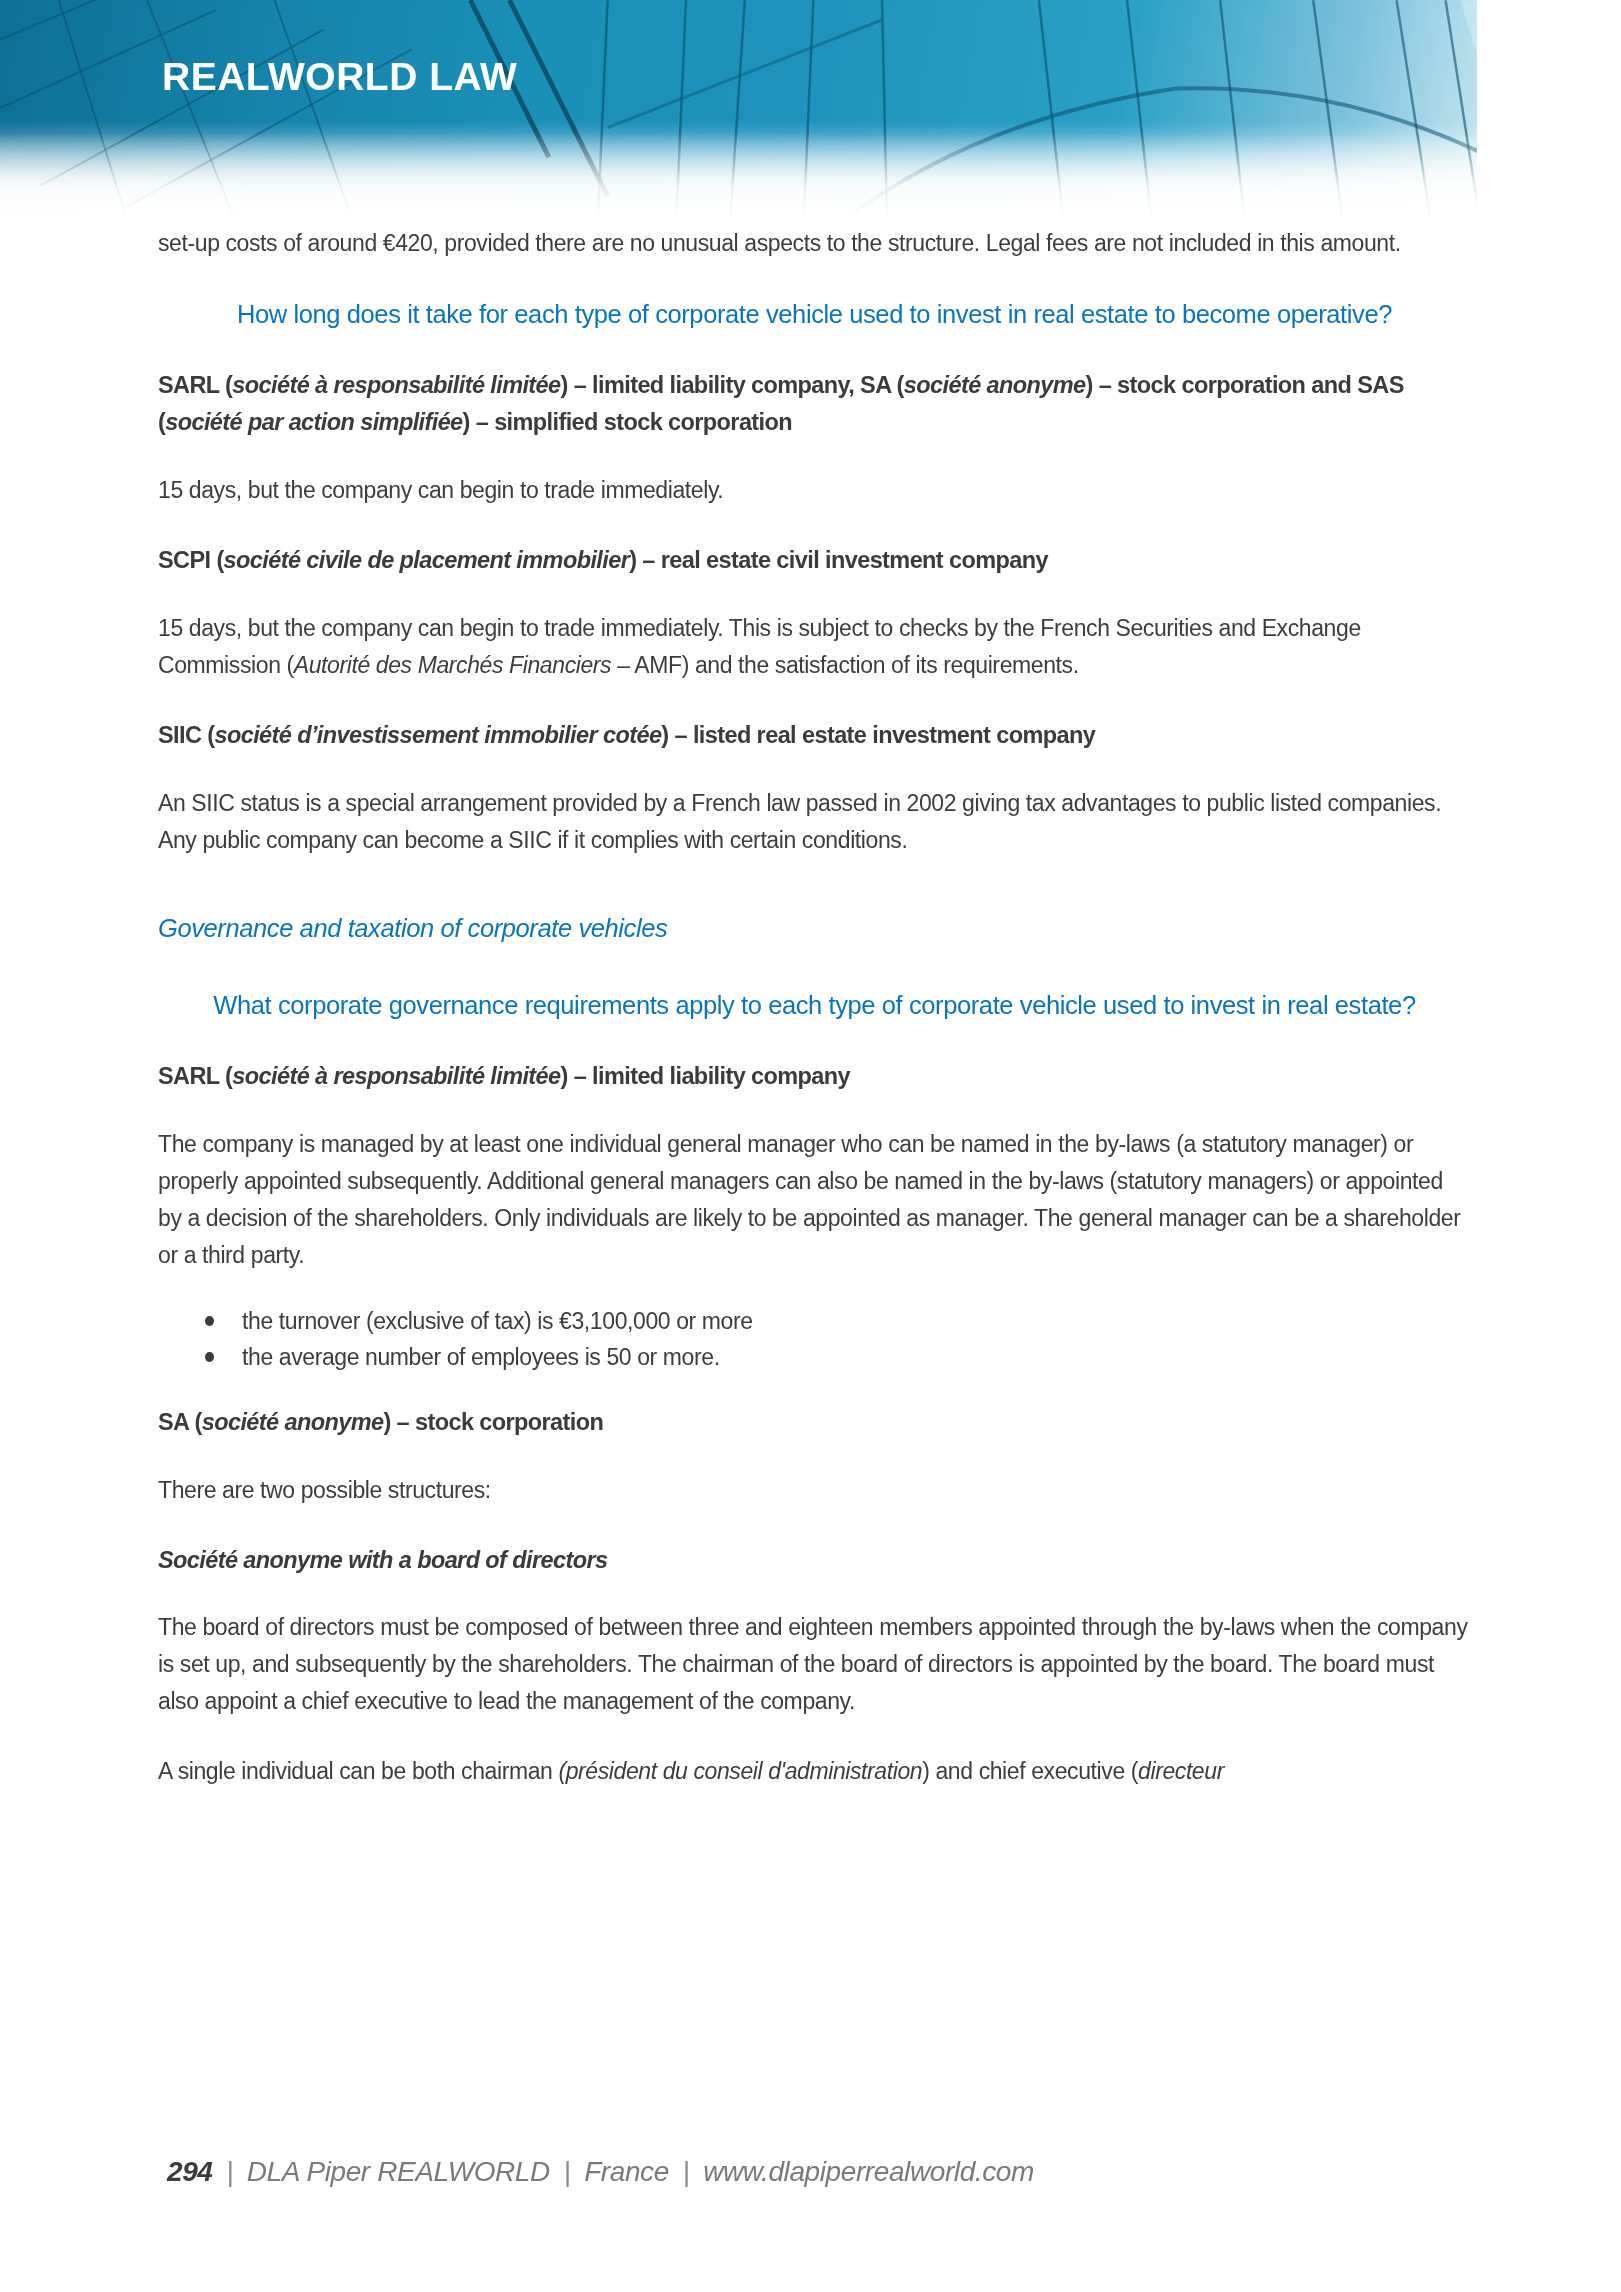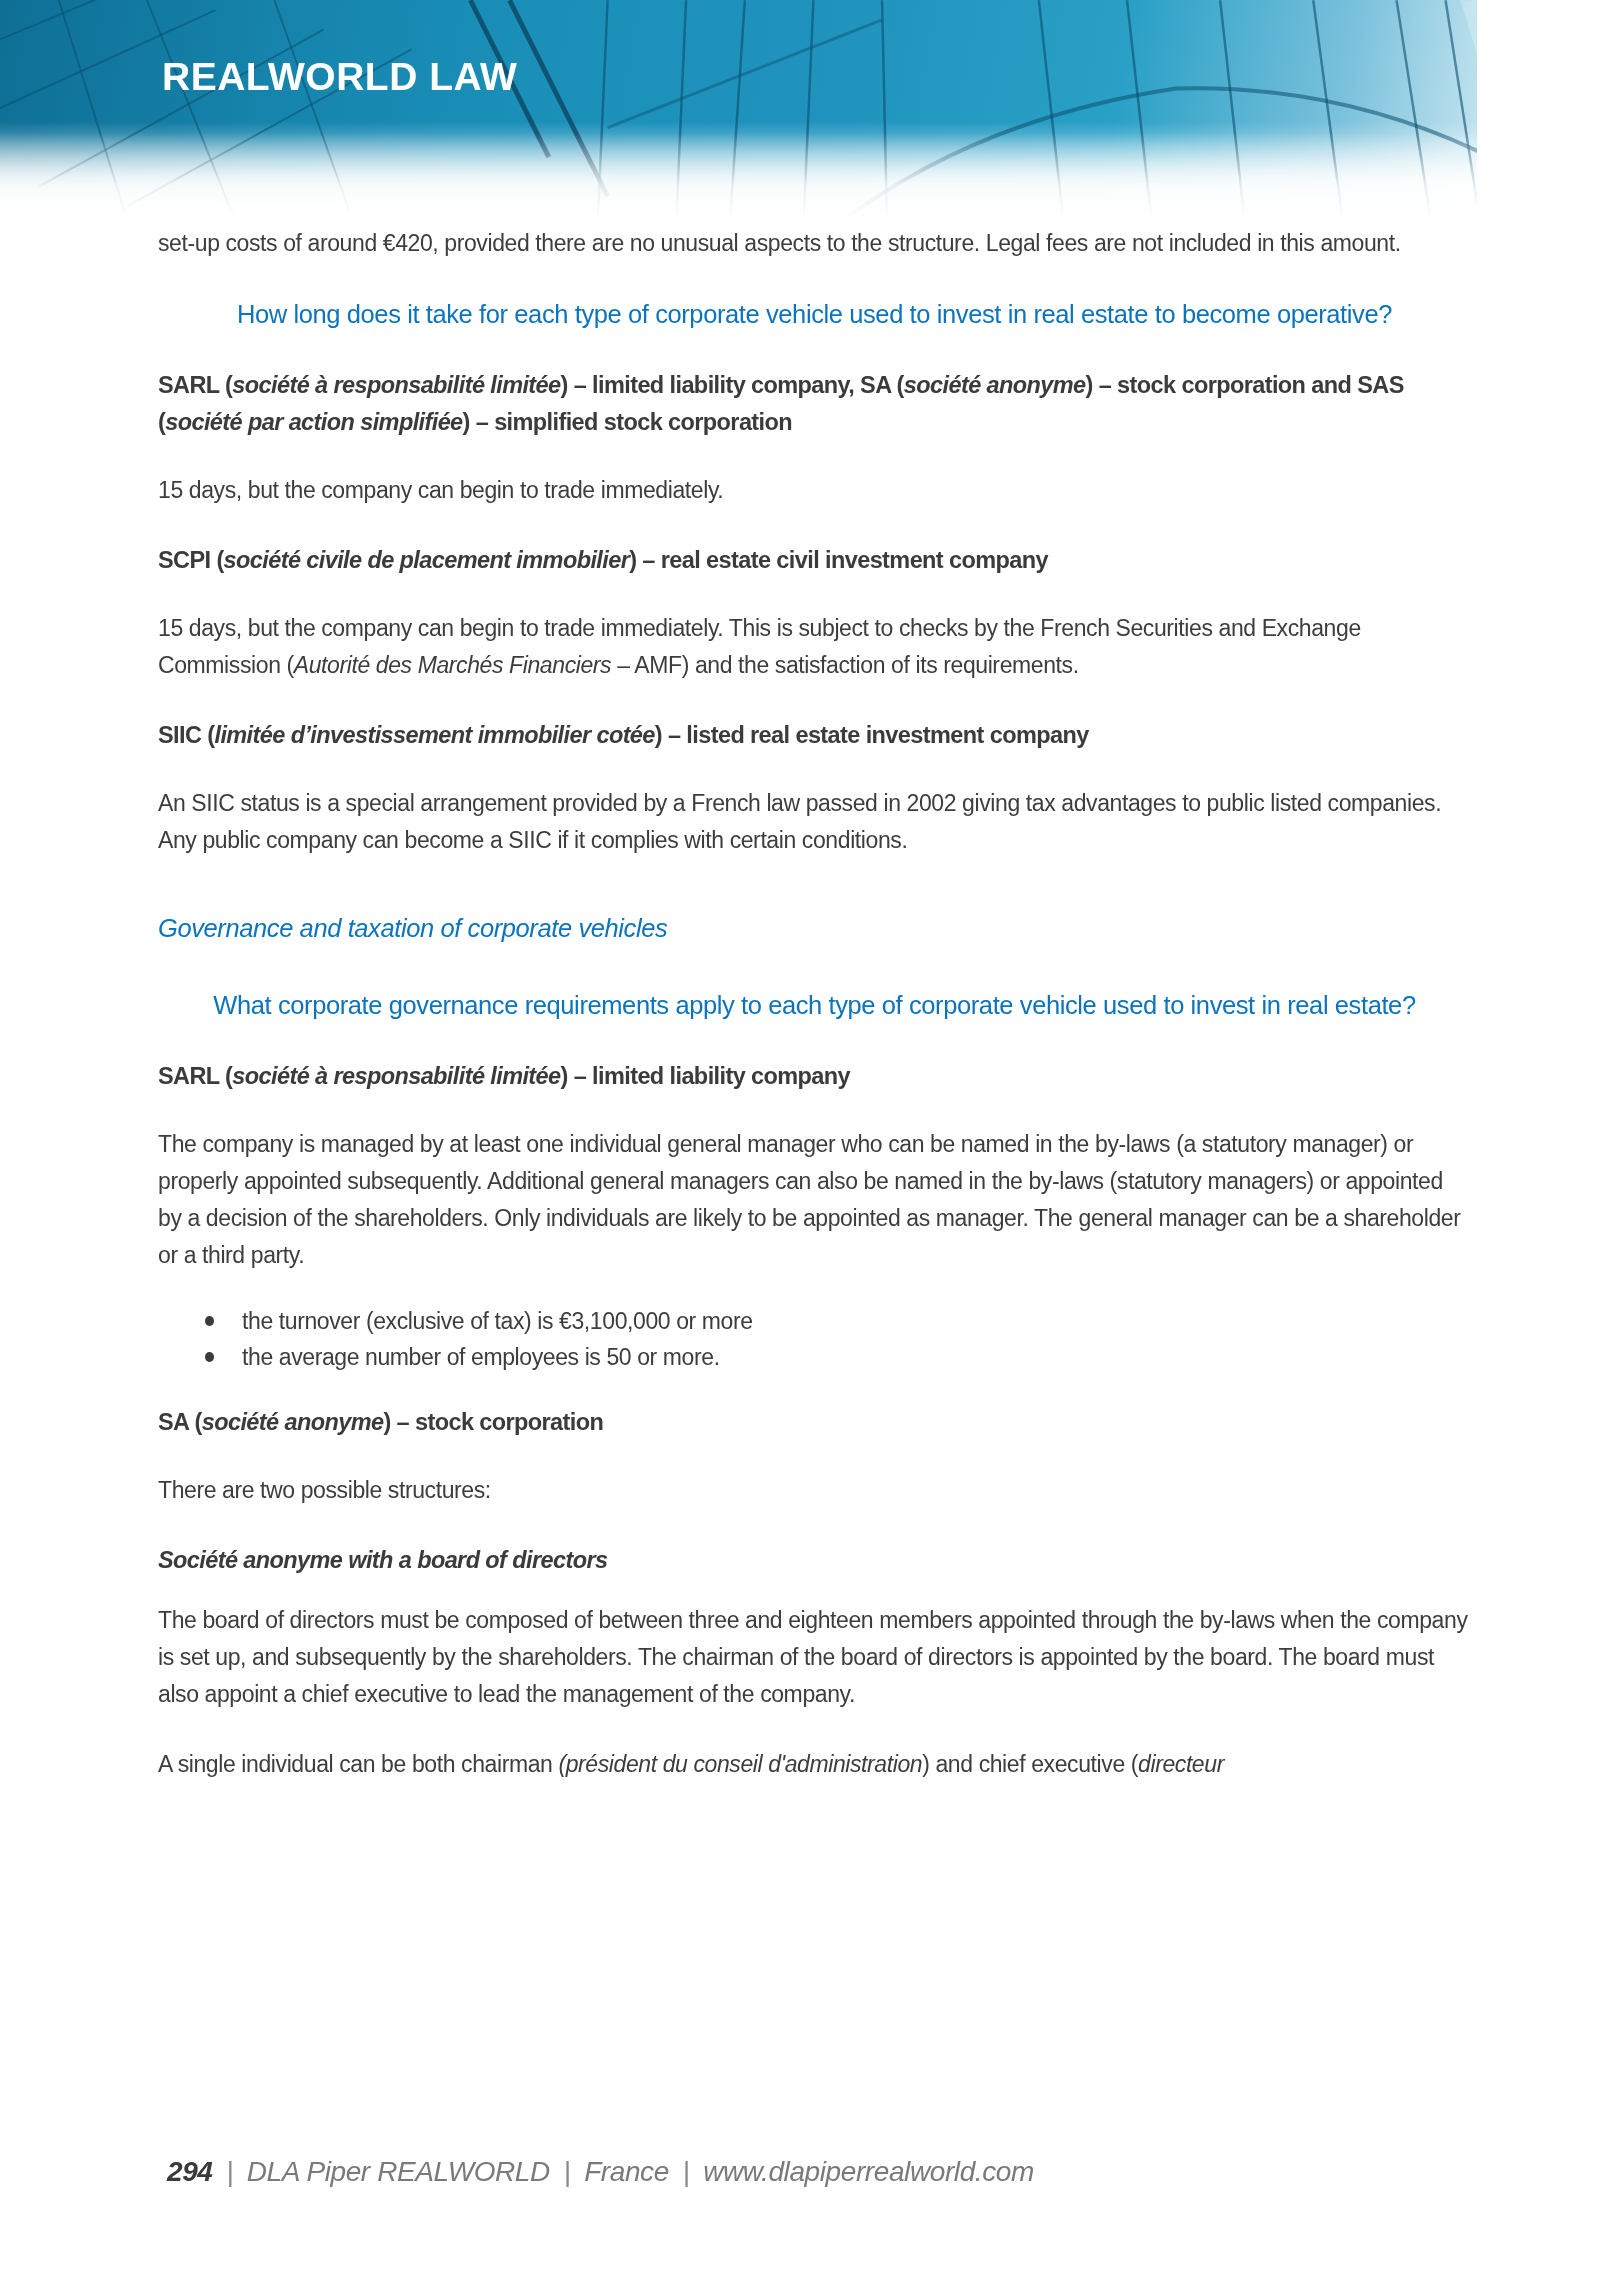--- a/index.html
+++ b/index.html
@@ -86,21 +86,21 @@
       margin: 0 0 31px 0;
       color: #3b3b3b;
       letter-spacing: -0.6px;
     }
     .content .sub i { font-style: italic; }
     .content .subsub {
       font-weight: bold;
       font-style: italic;
       font-size: 23.5px;
       line-height: 37px;
-      margin: 0 0 23px 0;
+      margin: 0 0 30px 0;
       color: #3b3b3b;
       letter-spacing: -0.6px;
     }
     .content ul {
       list-style: none;
       margin: -3.9px 0 29px 0;
       padding: 0 0 0 47px;
     }
     .content ul li {
       position: relative;
@@ -189,21 +189,21 @@
   <h2 class="q">How long does it take for each type of corporate vehicle used to invest in real estate to become operative?</h2>
 
   <h3 class="sub"><span>SARL (</span><i>société à responsabilité limitée</i><span>) – limited liability company, SA (</span><i>société anonyme</i><span>) – stock corporation and SAS (</span><i>société par action simplifiée</i><span>) – simplified stock corporation</span></h3>
 
   <p>15 days, but the company can begin to trade immediately.</p>
 
   <h3 class="sub"><span>SCPI (</span><i>société civile de placement immobilier</i><span>) – real estate civil investment company</span></h3>
 
   <p><span>15 days, but the company can begin to trade immediately. This is subject to checks by the French Securities and Exchange Commission (</span><i>Autorité des Marchés Financiers</i><span> – AMF) and the satisfaction of its requirements.</span></p>
 
-  <h3 class="sub"><span>SIIC (</span><i>limitée d’investissement immobilier cotée</i><span>) – listed real estate investment company</span></h3>
+  <h3 class="sub"><span>SIIC (</span><i>société d’investissement immobilier cotée</i><span>) – listed real estate investment company</span></h3>
 
   <p>An SIIC status is a special arrangement provided by a French law passed in 2002 giving tax advantages to public listed companies. Any public company can become a SIIC if it complies with certain conditions.</p>
 
   <h2 class="section-title">Governance and taxation of corporate vehicles</h2>
 
   <h2 class="q">What corporate governance requirements apply to each type of corporate vehicle used to invest in real estate?</h2>
 
   <h3 class="sub"><span>SARL (</span><i>société à responsabilité limitée</i><span>) – limited liability company</span></h3>
 
   <p>The company is managed by at least one individual general manager who can be named in the by-laws (a statutory manager) or properly appointed subsequently. Additional general managers can also be named in the by-laws (statutory managers) or appointed by a decision of the shareholders. Only individuals are likely to be appointed as manager. The general manager can be a shareholder or a third party.</p>

